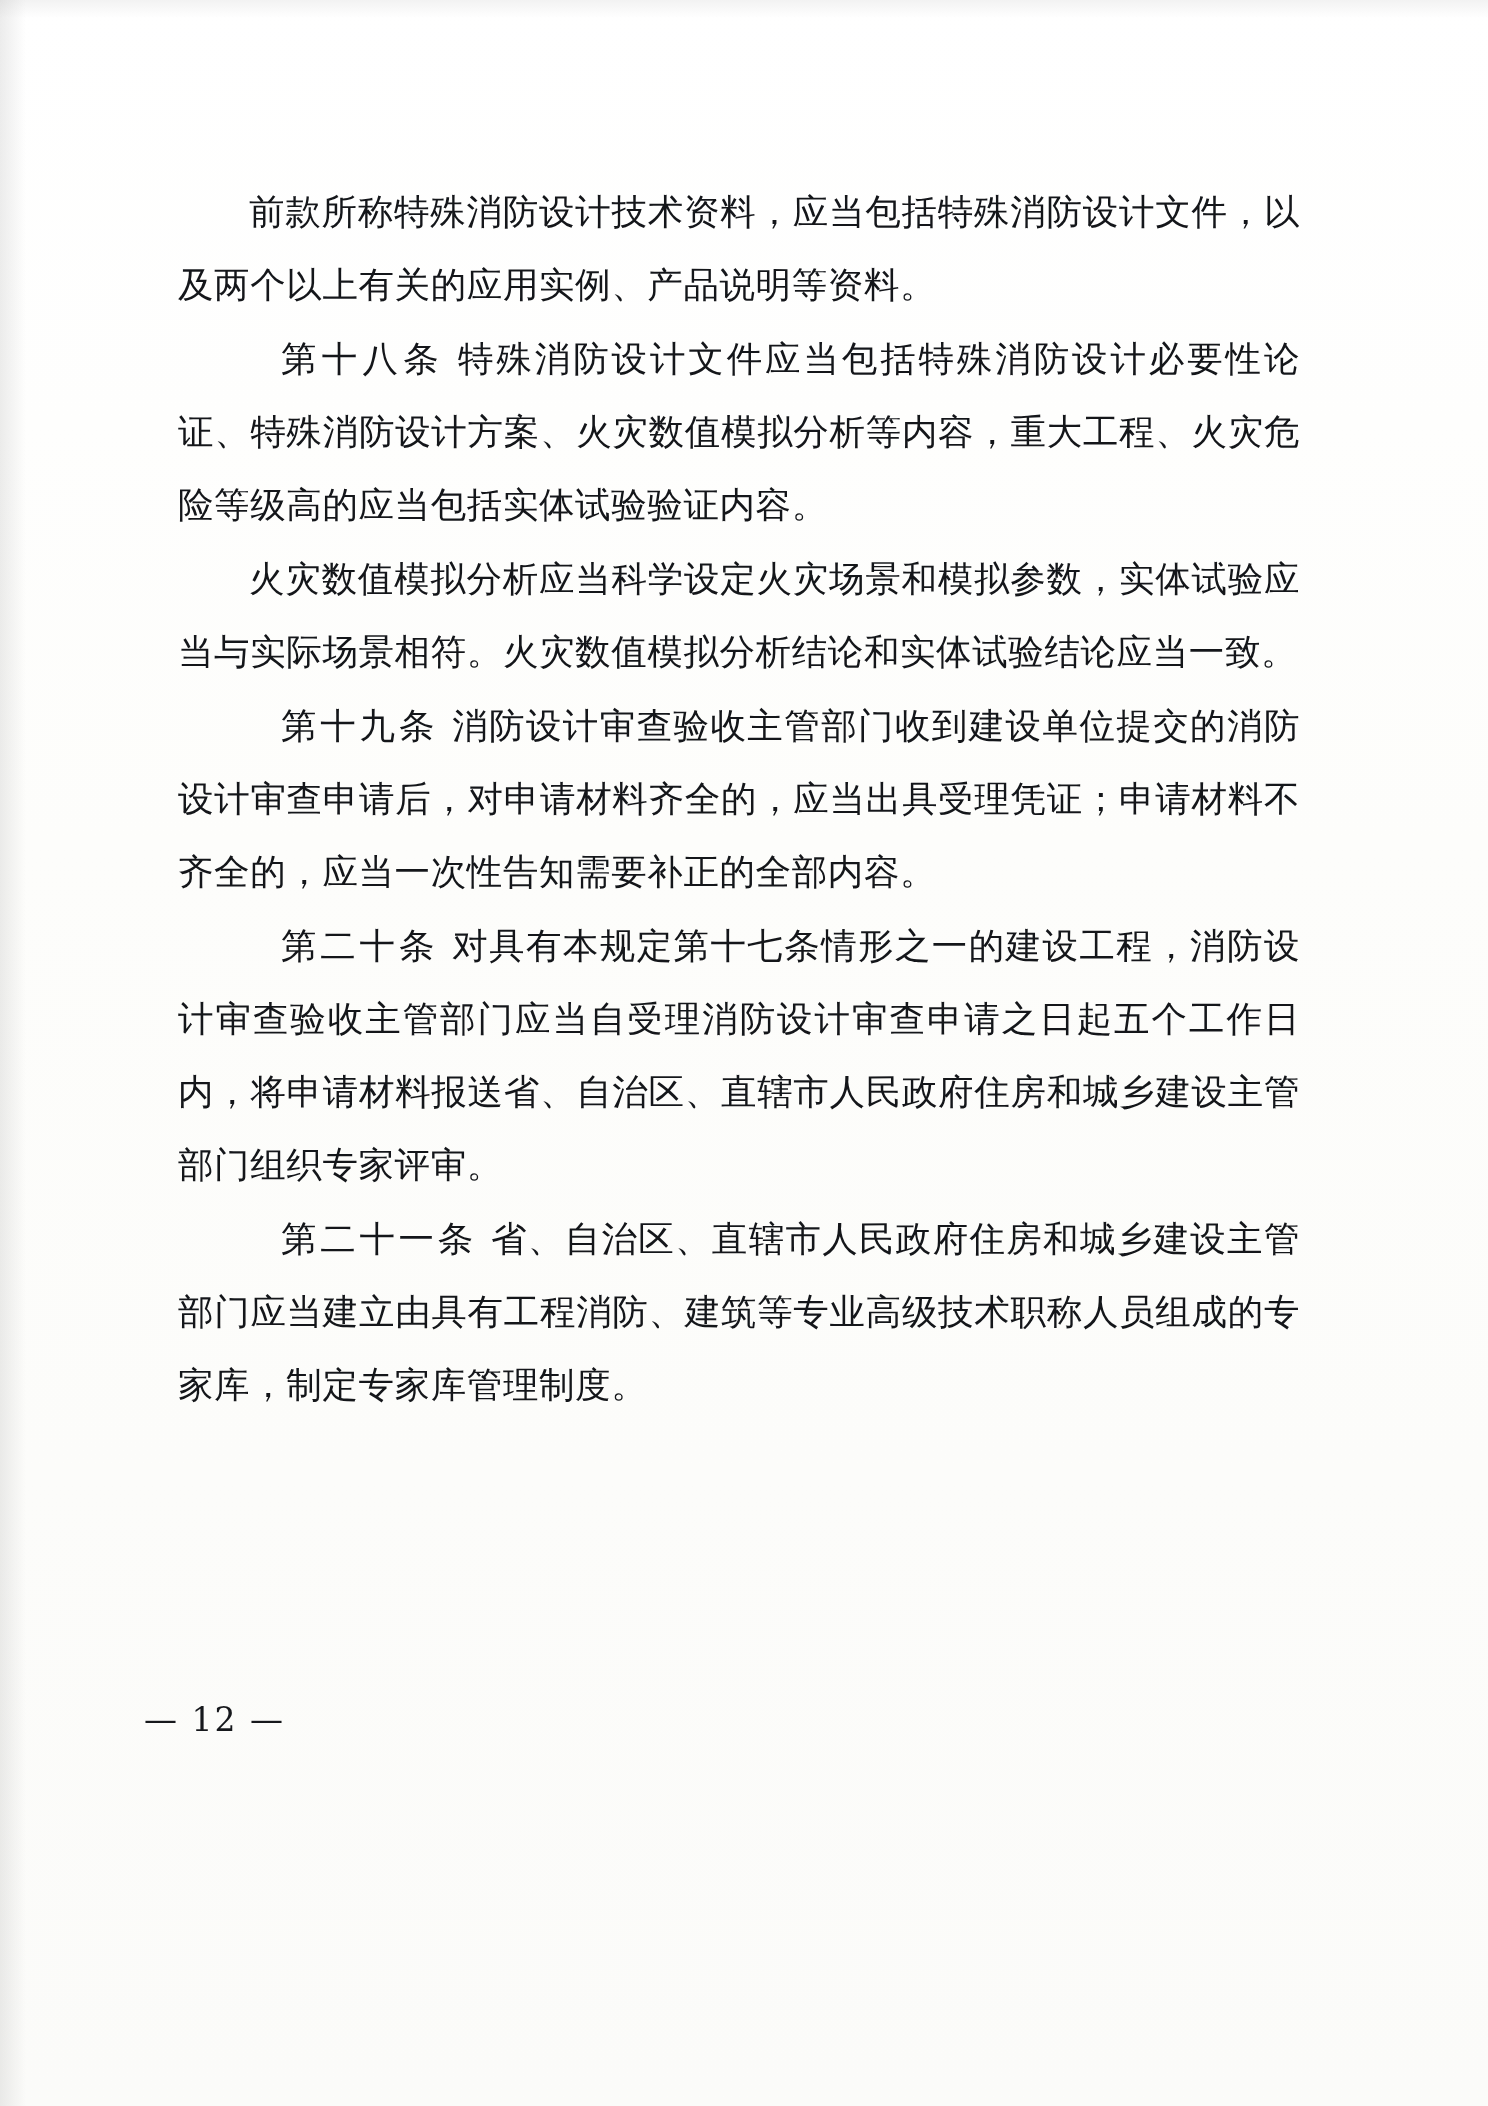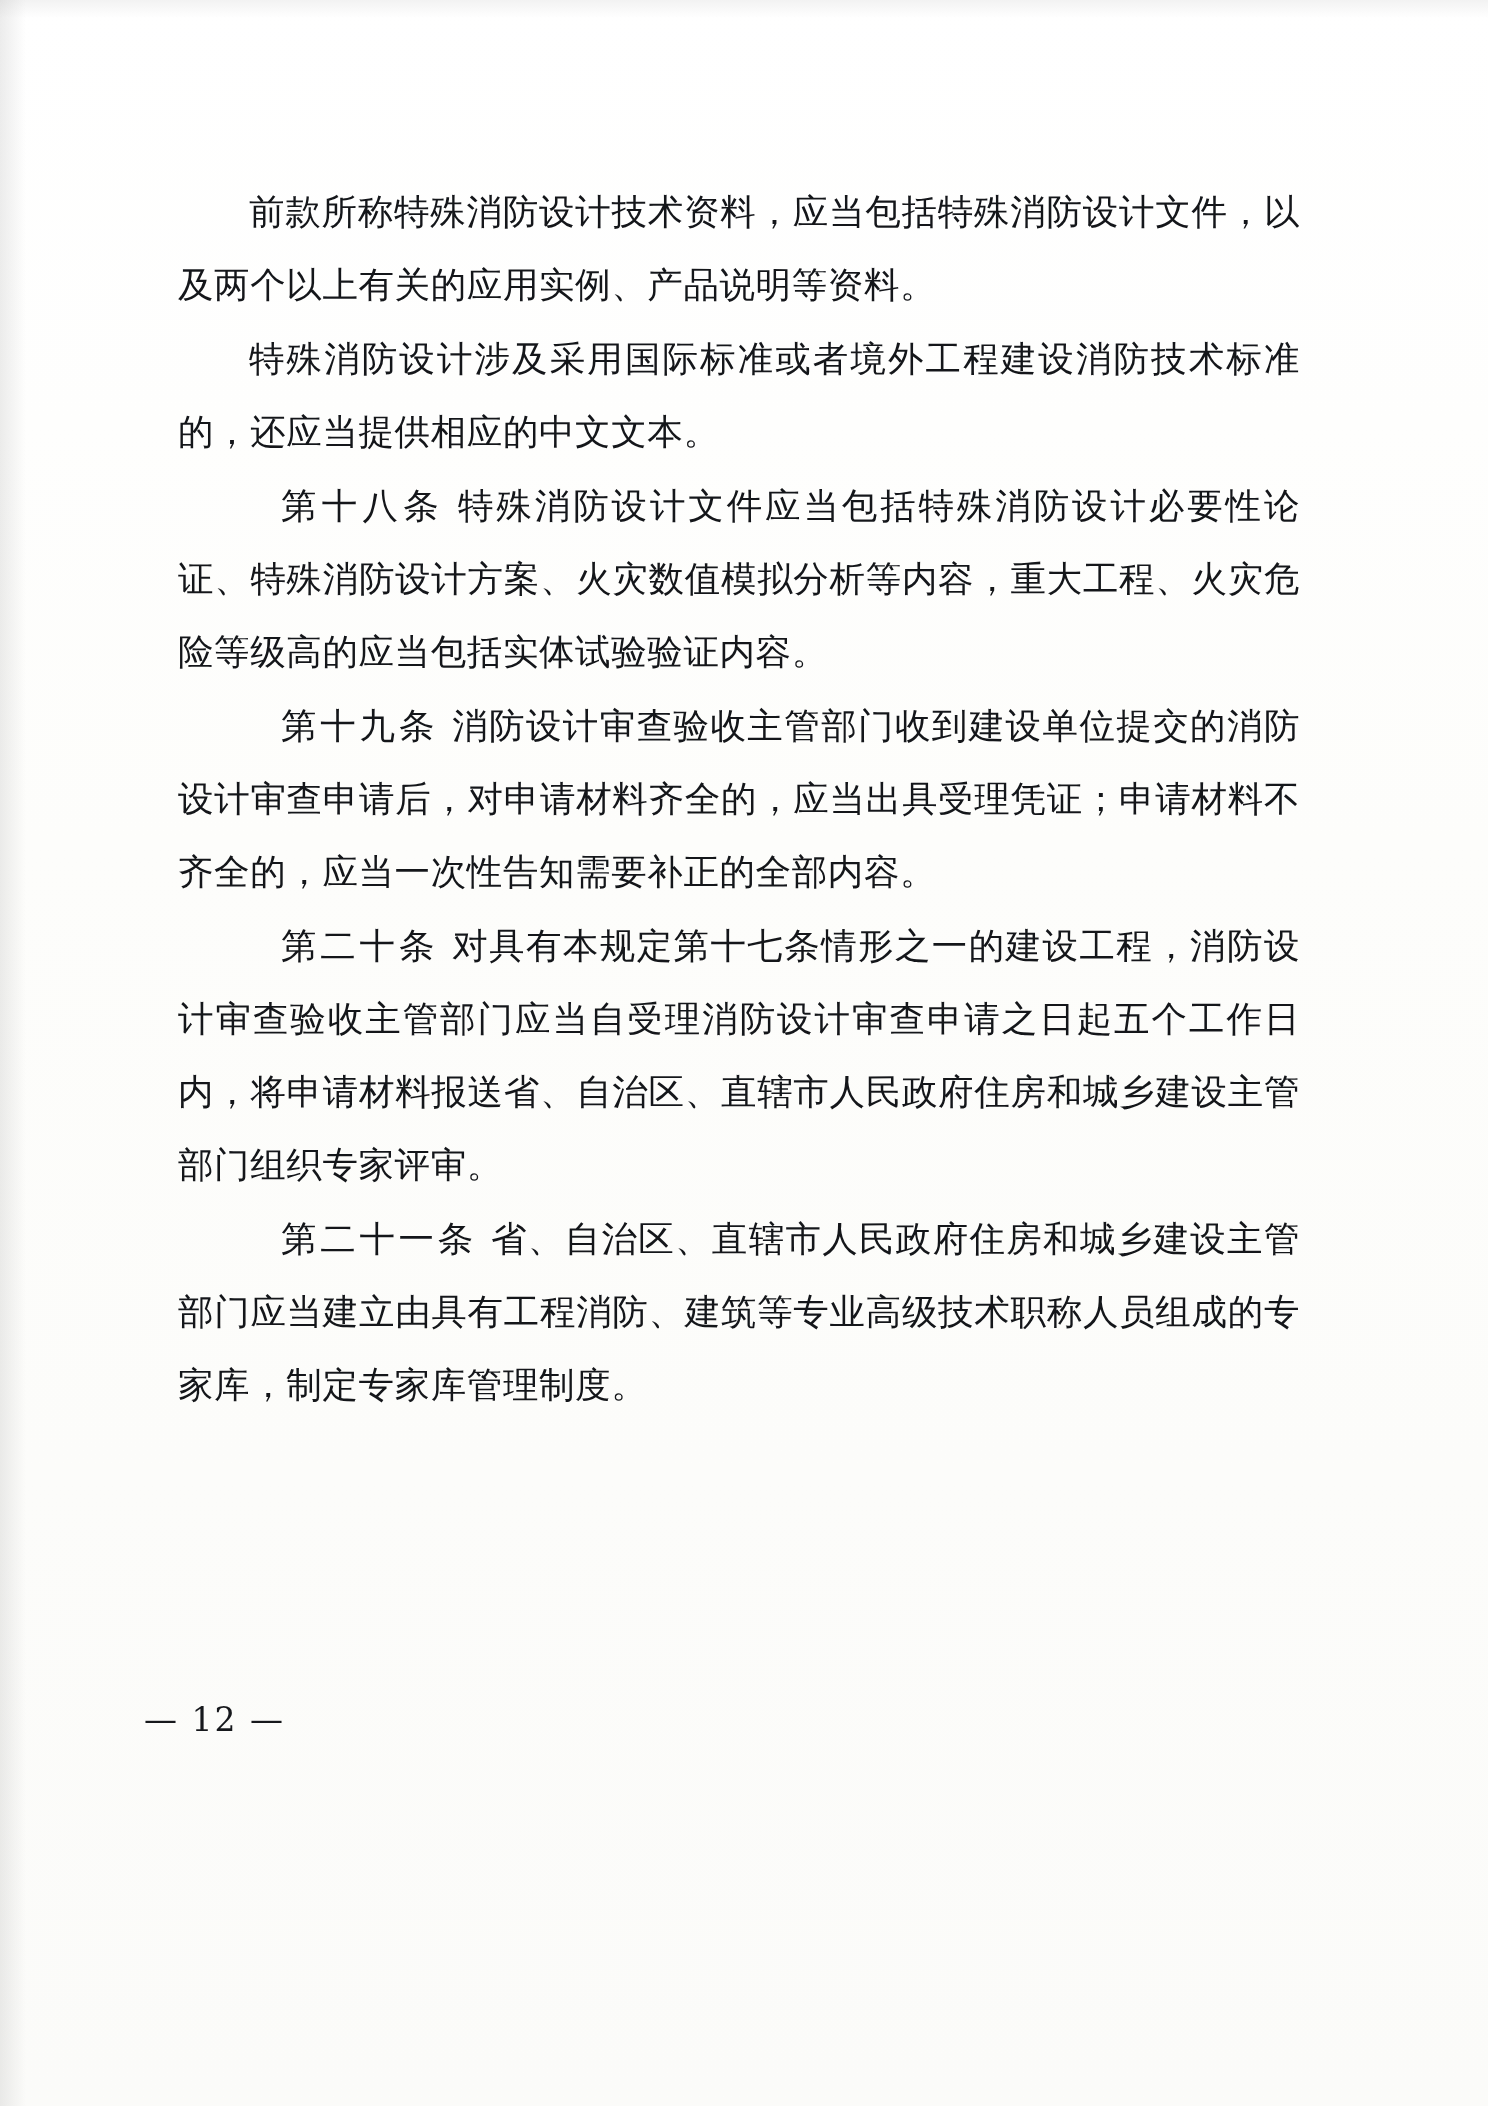--- a/index.html
+++ b/index.html
@@ -84,29 +84,29 @@
   <div class="scan-tint"></div>
   <div class="edge-shadow-left"></div>
   <div class="edge-shadow-top"></div>
 
   <div class="content">
 
     <p class="para">
       <span>前款所称特殊消防设计技术资料，应当包括特殊消防设计文件，以及两个以上有关的应用实例、产品说明等资料。</span>
     </p>
 
-    <p class="para">
-      <span>特殊消防设计涉及采用国际标准或者境外工程建设消防技术标准的，还应当提供相应的中文文本。</span>
-    </p>
 
     <p class="para">
       <span class="lead">第十八条</span><span>特殊消防设计文件应当包括特殊消防设计必要性论证、特殊消防设计方案、火灾数值模拟分析等内容，重大工程、火灾危险等级高的应当包括实体试验验证内容。</span>
     </p>
 
 
+    <p class="para">
+      <span>火灾数值模拟分析应当科学设定火灾场景和模拟参数，实体试验应当与实际场景相符。火灾数值模拟分析结论和实体试验结论应当一致。</span>
+    </p>
 
     <p class="para">
       <span class="lead">第十九条</span><span>消防设计审查验收主管部门收到建设单位提交的消防设计审查申请后，对申请材料齐全的，应当出具受理凭证；申请材料不齐全的，应当一次性告知需要补正的全部内容。</span>
     </p>
 
     <p class="para">
       <span class="lead">第二十条</span><span>对具有本规定第十七条情形之一的建设工程，消防设计审查验收主管部门应当自受理消防设计审查申请之日起五个工作日内，将申请材料报送省、自治区、直辖市人民政府住房和城乡建设主管部门组织专家评审。</span>
     </p>
 
     <p class="para">

